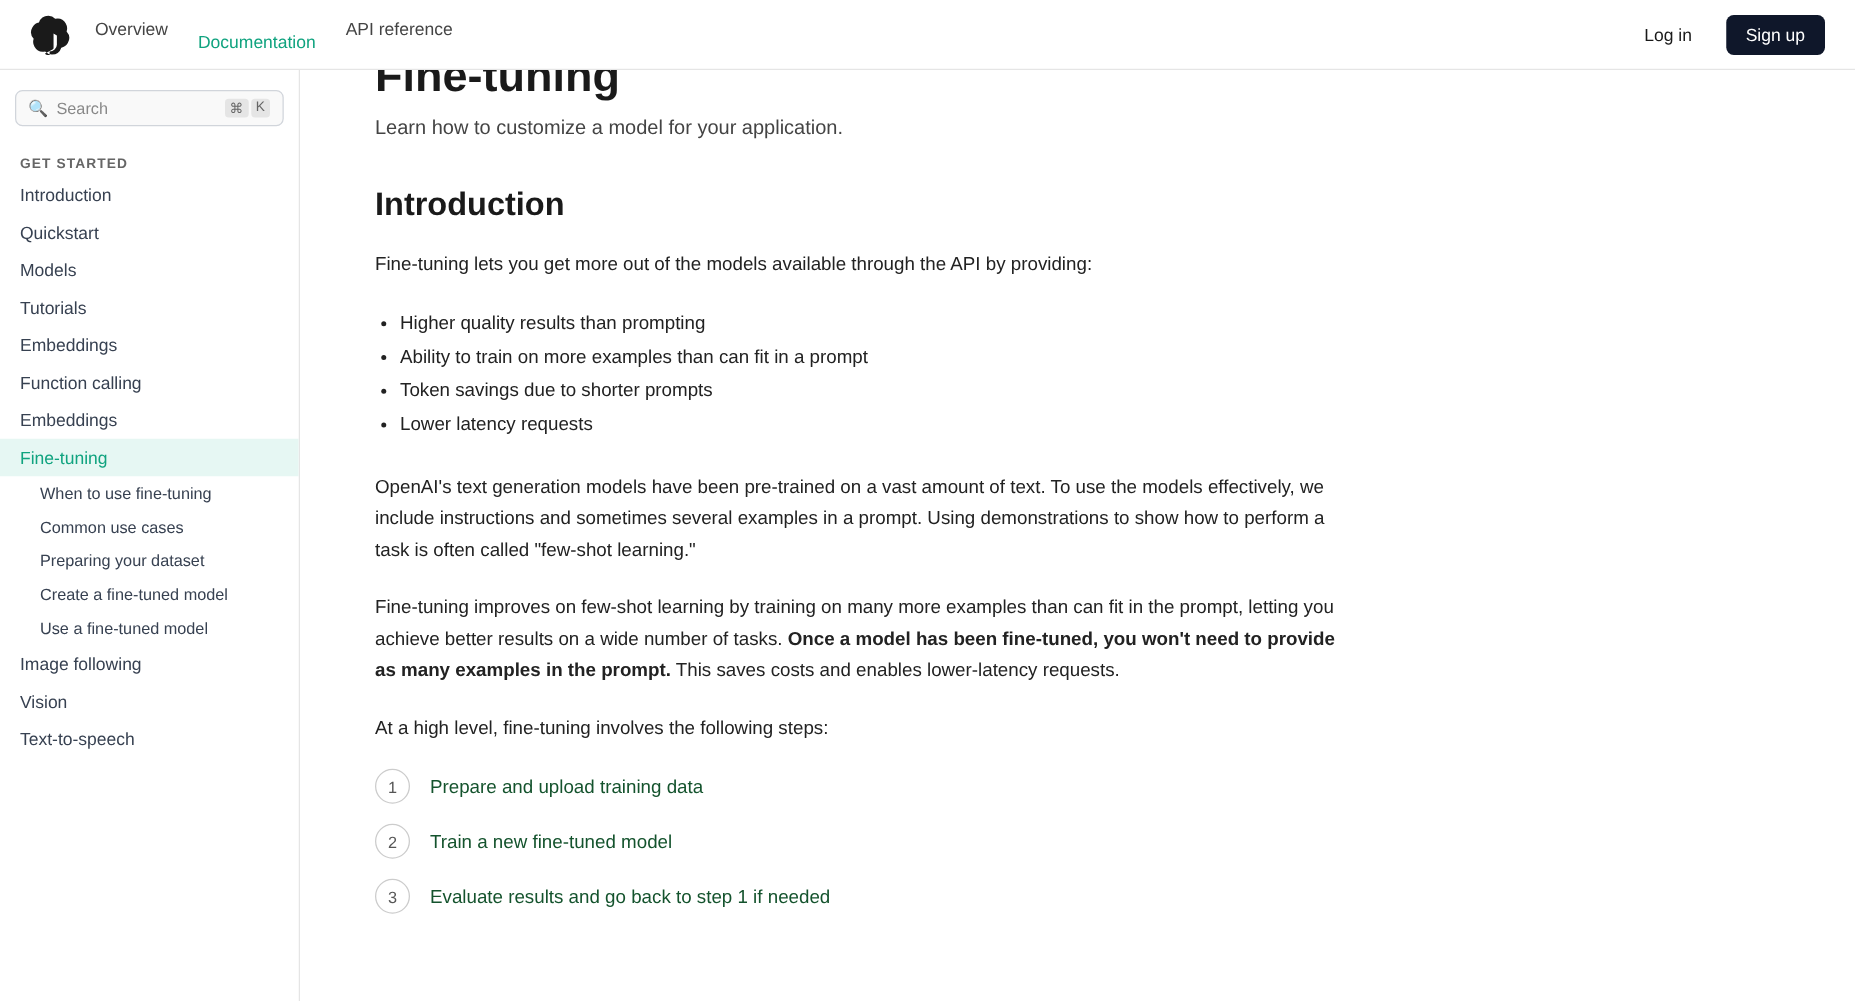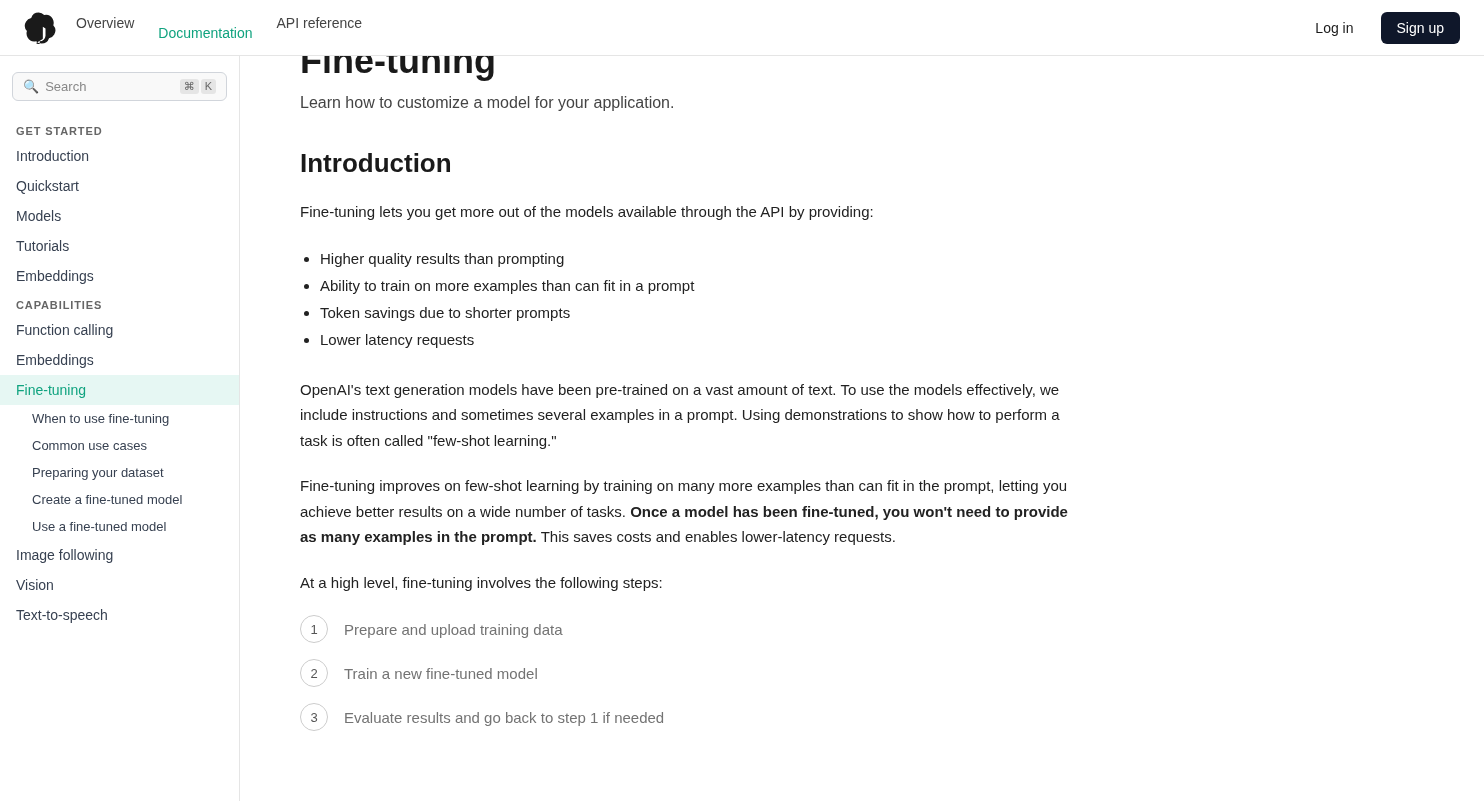--- a/index.html
+++ b/index.html
@@ -64,21 +64,21 @@
 
     .bold-highlight { font-weight: 700; }
 
     .numbered-steps { margin: 20px 0 24px; display: flex; flex-direction: column; gap: 16px; }
     .step-item { display: flex; align-items: center; gap: 16px; }
     .step-number {
       width: 28px; height: 28px; border-radius: 50%; border: 1.5px solid #ccc;
       display: flex; align-items: center; justify-content: center;
       font-size: 13px; color: #555; flex-shrink: 0; font-weight: 500;
     }
-    .step-label { font-size: 15px; color: #737373; }
+    .step-label { font-size: 15px; color: #14532d; }
 
     
     .sidebar::-webkit-scrollbar { width: 4px; }
     .sidebar::-webkit-scrollbar-thumb { background: #d1d5db; border-radius: 2px; }
     .main::-webkit-scrollbar { width: 6px; }
     .main::-webkit-scrollbar-thumb { background: #d1d5db; border-radius: 3px; }
   </style>
 </head>
 <body>
 
@@ -112,21 +112,20 @@
   <div>
     <div class="sidebar-section-label">GET STARTED</div>
     <a class="sidebar-item">Introduction</a>
     <a class="sidebar-item">Quickstart</a>
     <a class="sidebar-item">Models</a>
     <a class="sidebar-item">Tutorials</a>
     <a class="sidebar-item">Embeddings</a>
   </div>
 
   <div>
-    <div class="sidebar-section-label">CAPABILITIES</div>
     <a class="sidebar-item">Function calling</a>
     <a class="sidebar-item">Embeddings</a>
     <a class="sidebar-item active">Fine-tuning</a>
     <a class="sidebar-subitem">When to use fine-tuning</a>
     <a class="sidebar-subitem">Common use cases</a>
     <a class="sidebar-subitem">Preparing your dataset</a>
     <a class="sidebar-subitem">Create a fine-tuned model</a>
     <a class="sidebar-subitem">Use a fine-tuned model</a>
     <a class="sidebar-item">Image following</a>
     <a class="sidebar-item">Vision</a>

